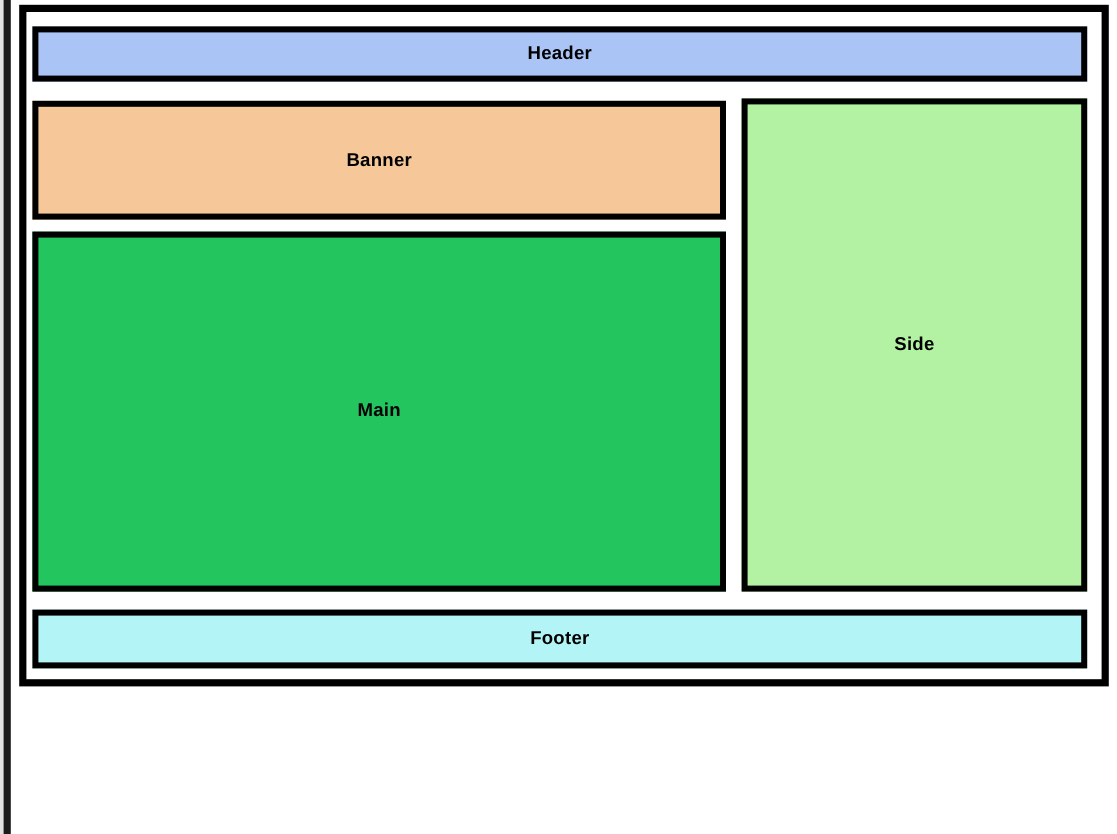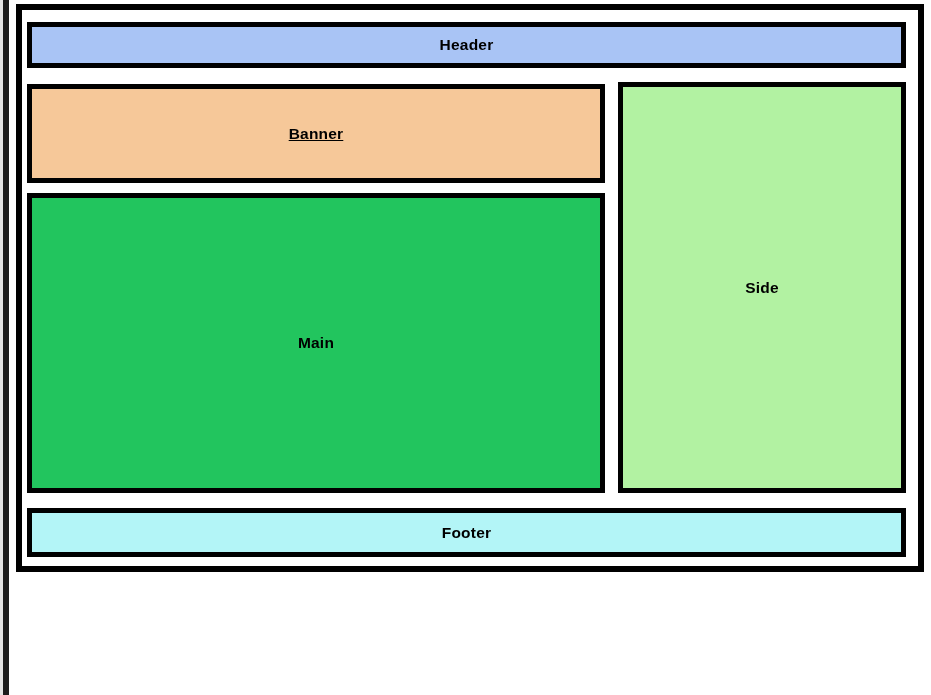--- a/index.html
+++ b/index.html
@@ -47,21 +47,21 @@
     align-items: center;
     justify-content: center;
   }
   .region .label {
     font-weight: bold;
     font-size: 15.5px;
     color: #000000;
     letter-spacing: 0.2px;
   }
   .region-header { left: 5px;   top: 12px;  width: 879px; height: 46px; }
-  .region-banner { left: 5px;   top: 74px;  width: 578px; height: 99px; text-decoration: underline; }
+  .region-banner { left: 5px;   top: 74px;  width: 578px; height: 99px; }
   .region-main   { left: 5px;   top: 183px; width: 578px; height: 300px; }
   .region-side   { left: 596px; top: 72px;  width: 288px; height: 411px; }
   .region-footer { left: 5px;   top: 498px; width: 879px; height: 49px; }
 </style>
 </head>
 <body>
 
 <div class="stage">
 
   <div class="window-edge" style="background-color: rgb(28, 28, 28);"></div>

